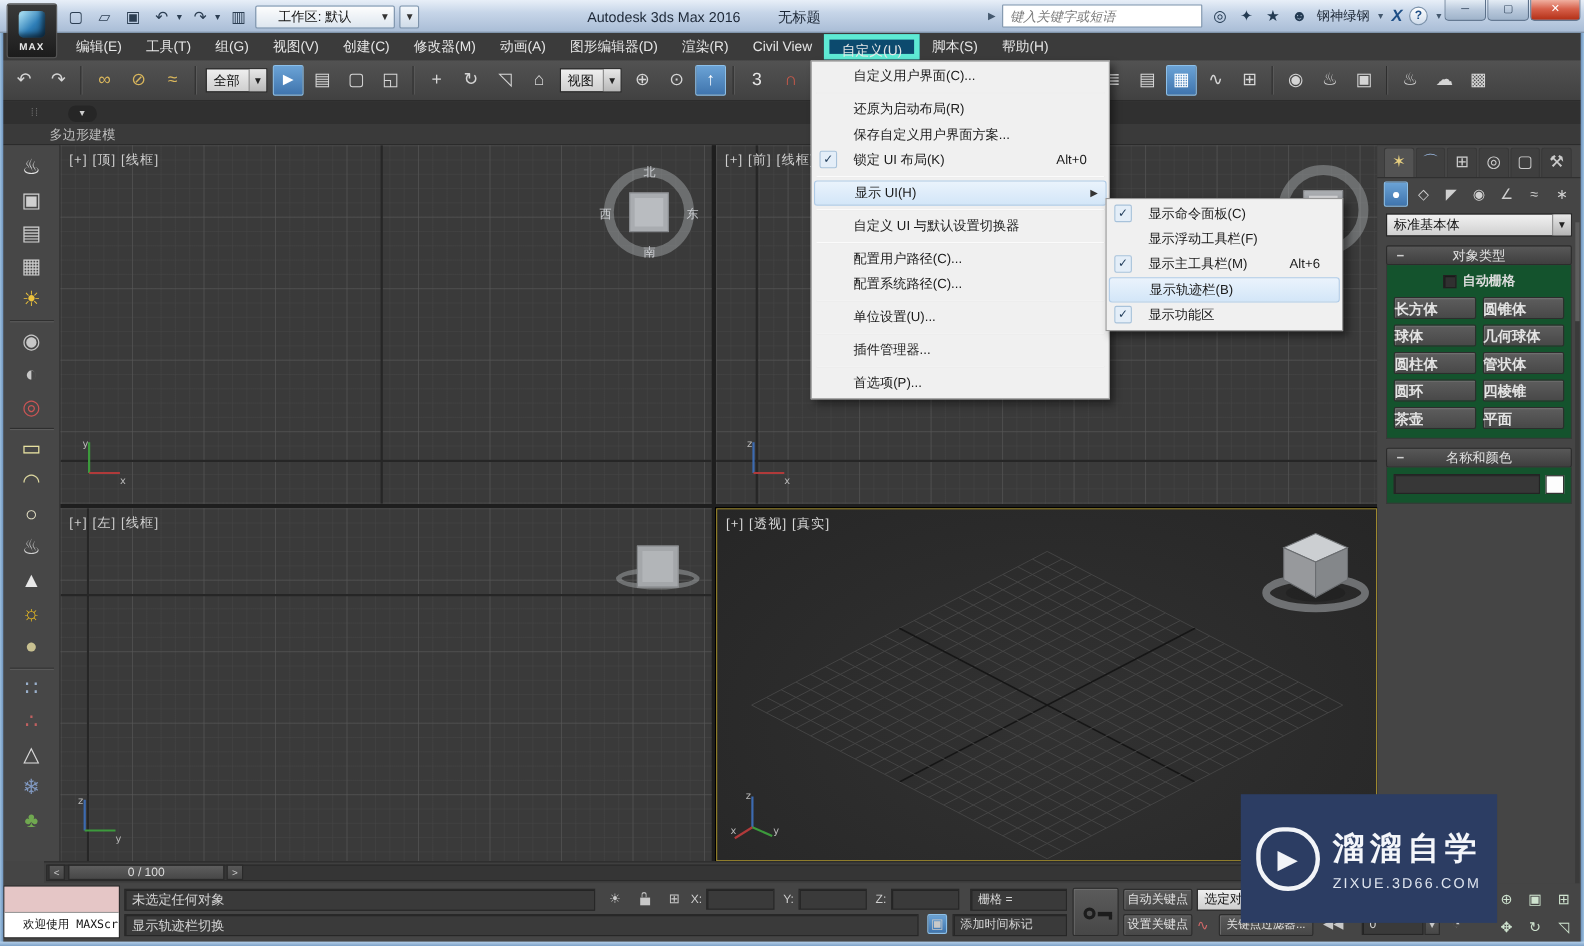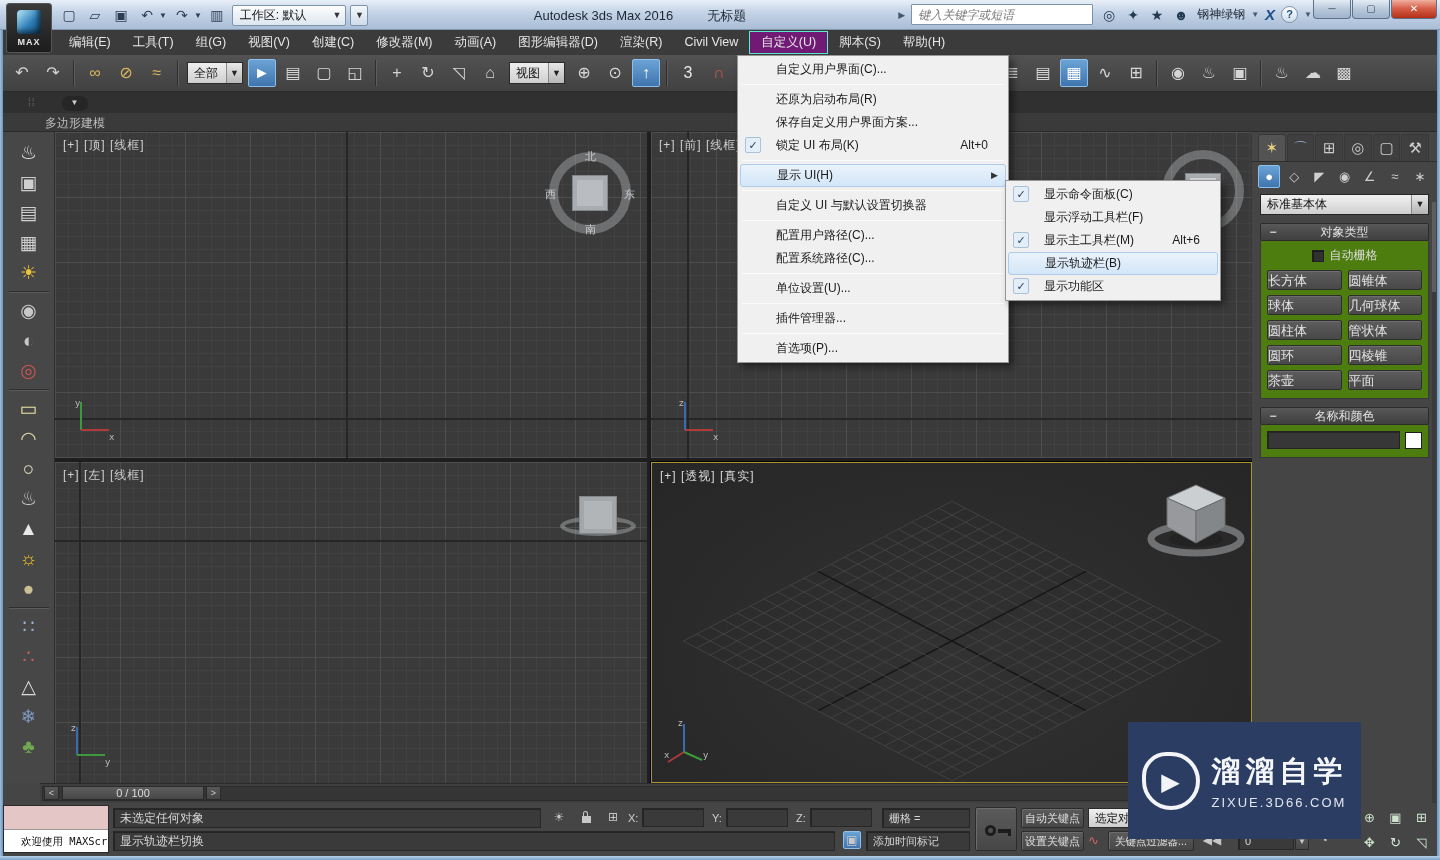--- a/index.html
+++ b/index.html
@@ -13,21 +13,21 @@
     background:linear-gradient(#3a3a3a,#1c1c1c); border:1px solid #555; border-radius:3px;
     display:flex; flex-direction:column; align-items:center; justify-content:center; }
   .applogo .swirl { width:24px; height:24px; border-radius:4px;
     background:linear-gradient(135deg,#9fd8ef 10%,#2f7fb8 55%,#14466e); box-shadow:inset -3px -3px 5px rgba(0,0,0,.5); }
   .applogo .maxtxt { color:#e8e8e8; font-size:9px; font-weight:bold; margin-top:3px; letter-spacing:1px; }
   .qat { position:absolute; left:58px; top:4px; display:flex; align-items:center; gap:4px; }
   .qat-btn { width:22px; height:22px; border:1px solid transparent; border-radius:2px; color:#2c3e52;
     font-size:14px; line-height:20px; text-align:center; cursor:default; }
   .qat-caret { color:#2c3e52; font-size:8px; margin-left:-3px; }
   .ws-combo { display:flex; align-items:center; height:21px; background:linear-gradient(#fdfdfd,#dde6ef);
-    border:1px solid #7d93ab; border-radius:2px; padding:0 4px 0 7px; font-size:12px; color:#111; }
+    border:1px solid #7d93ab; border-radius:2px; padding:0 4px 0 20px; font-size:12px; color:#111; }
   .ws-combo .caret { margin-left:26px; font-size:9px; color:#333; }
   .ws-extra { width:18px; height:21px; border:1px solid #7d93ab; border-radius:2px; font-size:9px;
     color:#333; text-align:center; line-height:19px; background:linear-gradient(#f4f8fc,#cfdbe8); }
   .titletext { position:absolute; left:430px; top:7px; width:420px; text-align:center; font-size:13px; color:#1c2736; }
   .titletext b { font-weight:normal; margin-left:34px; }
   .searcharea { position:absolute; right:128px; top:4px; display:flex; align-items:center; gap:6px; }
   .search-input { width:182px; height:21px; border:1px solid #7d93ab; border-radius:1px; font-size:12px;
     padding:0 6px; color:#333; background:#fff; }
   .search-input::placeholder { color:#7a7a7a; font-style:italic; }
   .tb-chrome-ic { font-size:14px; color:#233a52; width:20px; text-align:center; }
@@ -37,21 +37,21 @@
   .winbtns { position:absolute; right:3px; top:0; display:flex; }
   .winbtn { width:38px; height:19px; border:1px solid #5c718a; border-top:none; font-size:10px; color:#fff;
     text-align:center; line-height:17px; background:linear-gradient(#e4ecf5,#b9c9dc 50%,#9fb3ca);
     color:#33475e; border-radius:0 0 4px 4px; margin-left:1px; }
   .winbtn.close { width:46px; background:linear-gradient(#f0b0a0,#d7614b 45%,#b32f16); color:#fff; font-weight:bold; }
 
   
   .menubar { position:absolute; left:0; top:30px; width:1440px; height:25px; background:#3b3b3b;
     display:flex; align-items:center; padding-left:58px; }
   .menu-item { padding:0 11px; font-size:12.5px; color:#e6e6e6; line-height:23px; height:23px; }
-  .menu-item.active { background:#701a75; border:1px solid #5eead4; line-height:21px; }
+  .menu-item.active { background:#0c4a6e; border:5px solid #5eead4; line-height:21px; }
 
   
   .main-toolbar { position:absolute; left:0; top:55px; width:1440px; height:37px;
     background:linear-gradient(#525252,#414141); border-bottom:1px solid #2a2a2a;
     display:flex; align-items:center; padding-left:8px; gap:3px; }
   .tb-btn { width:28px; height:28px; border:1px solid transparent; border-radius:2px; color:#d5d5d5;
     font-size:16px; text-align:center; line-height:26px; }
   .tb-btn.active { background:linear-gradient(#6ba3d6,#3f74ad); border:1px solid #8cc0ea; color:#fff; }
   .tb-sep { width:2px; height:26px; border-left:1px solid #2e2e2e; border-right:1px solid #5d5d5d; margin:0 3px; }
   .tb-combo { display:flex; align-items:center; height:22px; background:linear-gradient(#efefef,#cfcfcf);
@@ -124,21 +124,21 @@
   .cp-sub.active { background:linear-gradient(#6ba3d6,#3f74ad); border-color:#8cc0ea; color:#fff; }
   .cp-combo { display:flex; align-items:center; height:21px; margin:4px 8px; background:linear-gradient(#f2f2f2,#cfcfcf);
     border:1px solid #262626; font-size:12px; color:#111; padding-left:6px; }
   .cp-combo .caret { margin-left:auto; width:17px; height:19px; background:linear-gradient(#e8e8e8,#b4b4b4);
     border-left:1px solid #888; font-size:9px; text-align:center; line-height:19px; color:#222; }
   .rollout { margin:8px 8px 0 8px; }
   .rollout-h { height:18px; background:linear-gradient(#585858,#3f3f3f); border:1px solid #2c2c2c; border-radius:2px;
     display:flex; align-items:center; font-size:12px; color:#e2e2e2; }
   .rollout-h .minus { width:12px; text-align:center; font-weight:bold; margin:0 4px 0 6px; color:#cfcfcf; }
   .rollout-h .rtitle { flex:1; text-align:center; padding-right:22px; }
-  .rollout-b { border:1px solid #393939; border-top:none; padding:6px 6px 8px 6px; background:#4d7c0f; }
+  .rollout-b { border:1px solid #393939; border-top:none; padding:6px 6px 8px 6px; background:#14532d;font-weight:bold; }
   .autogrid { display:flex; align-items:center; justify-content:center; gap:6px; font-size:12px; color:#dcdcdc; margin-bottom:6px; }
   .checkbox { width:12px; height:12px; background:#303030; border:1px solid #202020; box-shadow:inset 1px 1px 0 #1a1a1a; }
   .objgrid { display:grid; grid-template-columns:1fr 1fr; gap:5px 6px; }
   .objbtn { height:20px; background:linear-gradient(#5d5d5d,#484848); border:1px solid #2d2d2d;
     box-shadow:inset 1px 1px 0 #6e6e6e; border-radius:2px; font-size:13px; color:#e3e3e3; text-align:left; line-height:19px; }
   .namecolor { display:flex; gap:5px; align-items:center; }
   .namefield { flex:1; height:18px; background:#373737; border:1px solid #232323; box-shadow:inset 1px 1px 0 #262626; }
   .swatch { width:17px; height:17px; background:#fdfdfd; border:1px solid #1e1e1e; }
   .cp-scroll { position:absolute; right:1px; top:70px; width:4px; height:646px; background:#3a3a3a; }
   .cp-scroll .thumb { width:4px; height:90px; background:#5d5d5d; }

